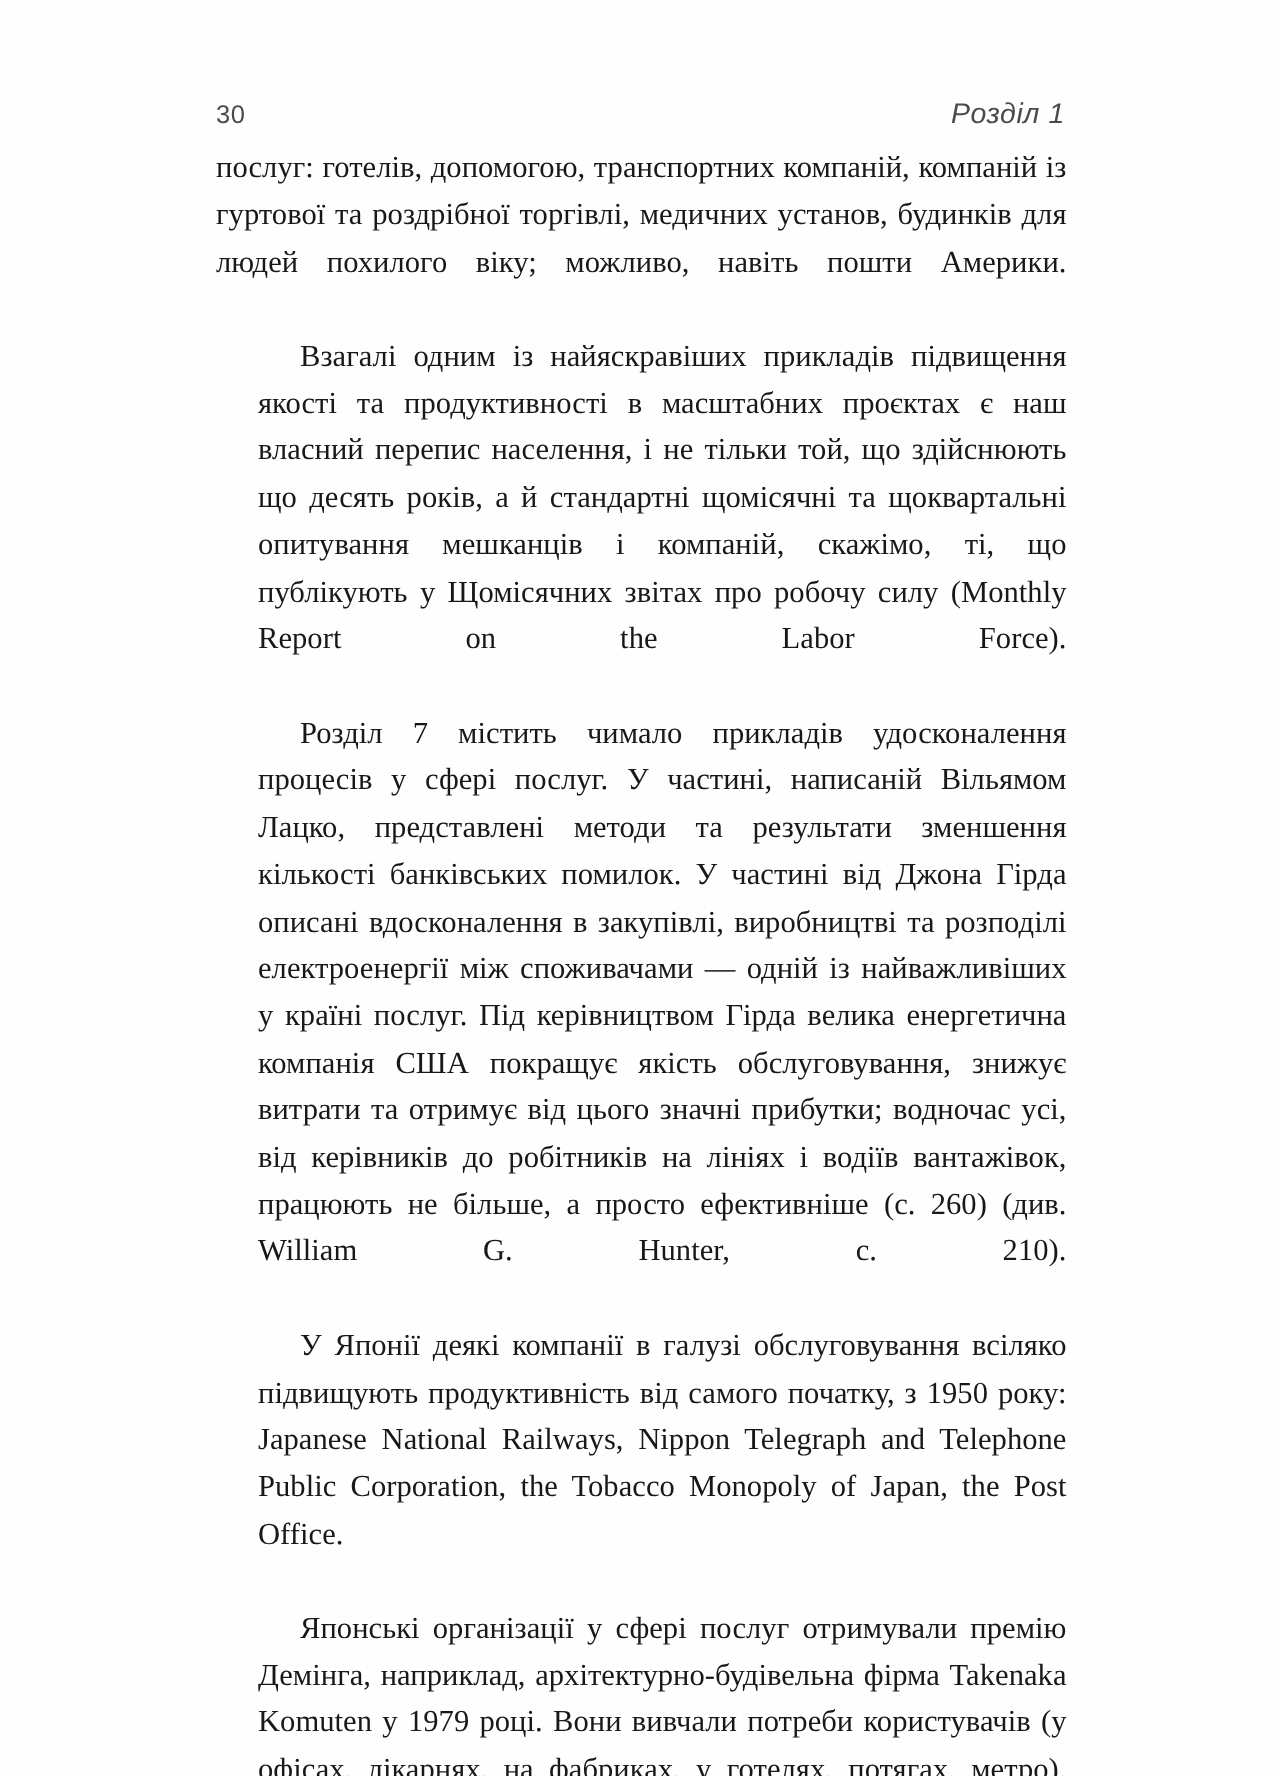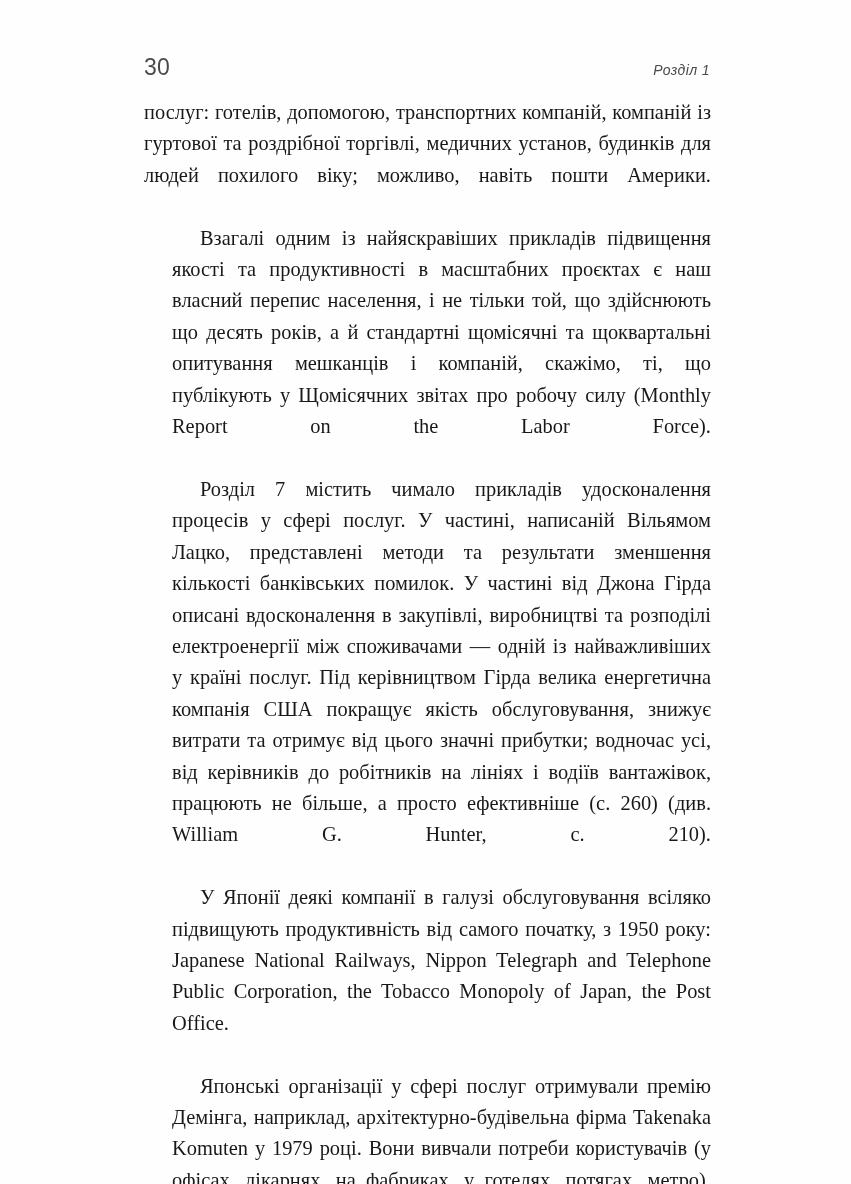--- a/index.html
+++ b/index.html
@@ -31,28 +31,29 @@
     left: 144px;
     top: 56px;
     width: 566px;
     height: 24px;
     display: flex;
     align-items: baseline;
     justify-content: space-between;
   }
   .folio {
     font-family: "Liberation Sans", "DejaVu Sans", sans-serif;
-    font-size: 23px;
+    font-size: 17px;
     letter-spacing: 0.3px;
     color: #4a4a4a;
     line-height: 1;
+    margin-top: 12px;
   }
   .chapter-label {
     font-family: "Liberation Sans", "DejaVu Sans", sans-serif;
-    font-size: 14px;
+    font-size: 19px;
     font-style: italic;
     letter-spacing: 0.4px;
     color: #4a4a4a;
     line-height: 1;
   }
 
   
   .textblock {
     position: absolute;
     left: 144px;

